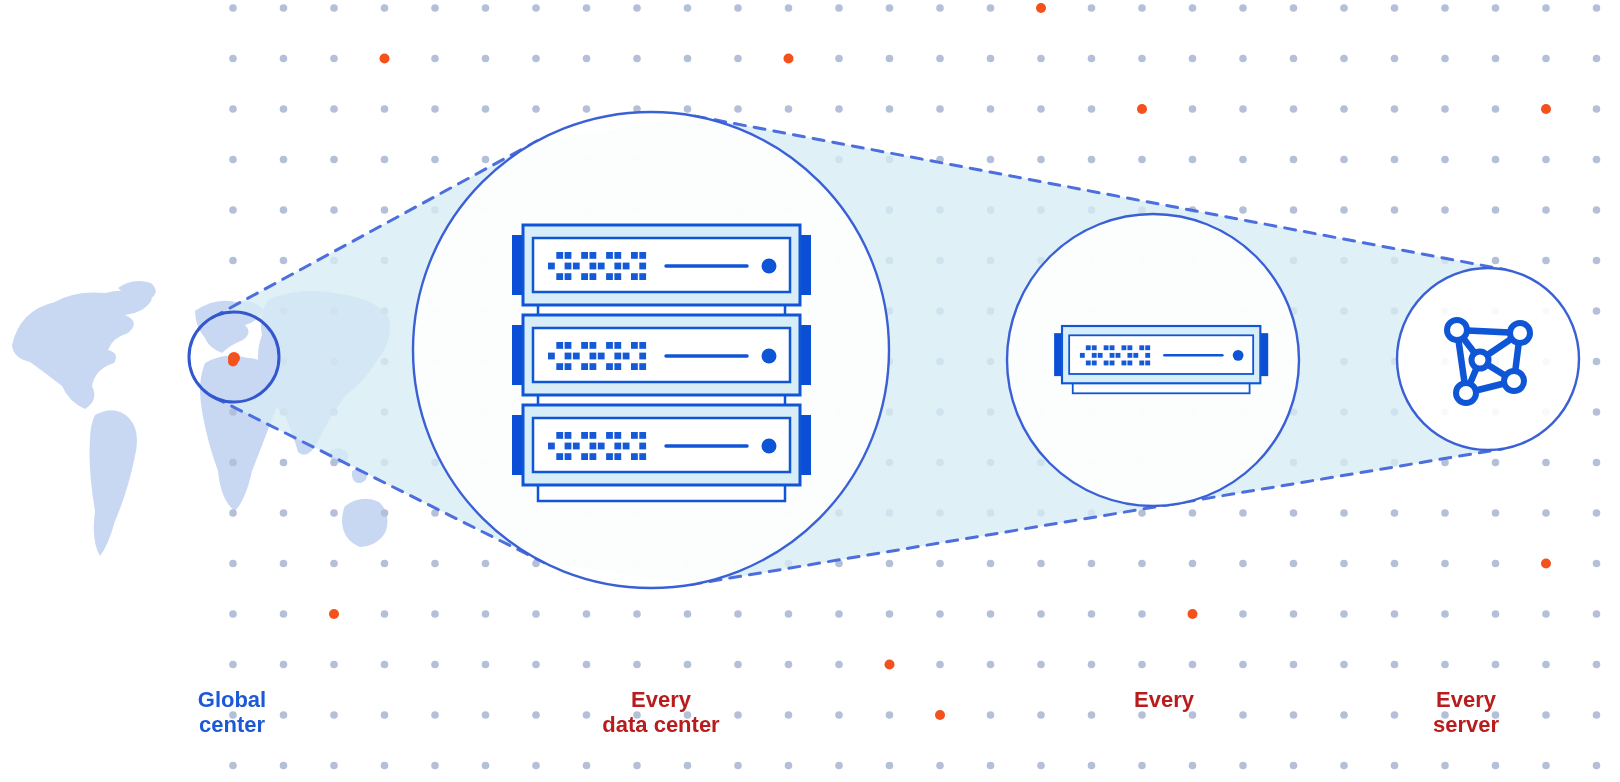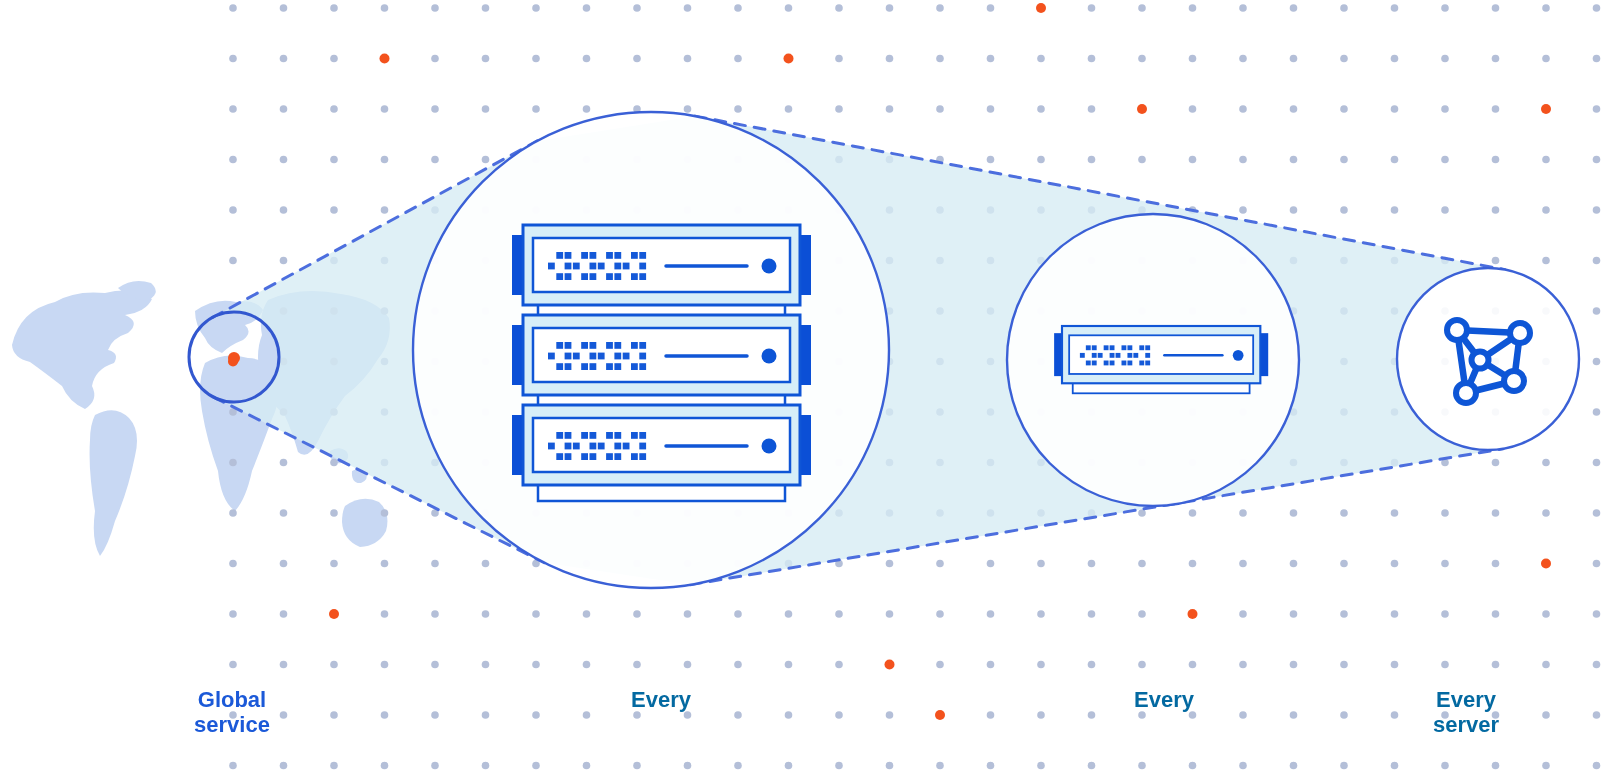--- a/index.html
+++ b/index.html
@@ -19,21 +19,21 @@
   .srv-inner{fill:#ffffff;stroke:#0f55d6;stroke-width:2.5;}
   .srv-line{stroke:#0f55d6;stroke-width:3.5;stroke-linecap:round;}
   .srv-led{fill:#0d55d6;}
   .srv-dither rect{fill:#1459d8;}
   .srv-tab{fill:#ffffff;stroke:#0f55d6;stroke-width:2.5;}
   .mesh-edge{stroke:#0e56d6;stroke-width:6.5;stroke-linecap:round;fill:none;}
   .mesh-node{fill:#ffffff;stroke:#0e56d6;stroke-width:6;}
 
   
   .stage-label{position:absolute;top:687px;width:300px;margin-left:-150px;text-align:center;
-               font-weight:700;font-size:22px;line-height:25px;color:#0369a1;}
+               font-weight:700;font-size:22px;line-height:25px;color:#b91c1c;}
   .stage-label.blue{color:#1b59d8;}
 </style>
 </head>
 <body>
 
 <div id="stage">
 
   <svg width="1620" height="782" viewBox="0 0 1620 782">
     <defs>
 
@@ -587,24 +587,25 @@
         <circle class="mesh-node" cx="1520" cy="333" r="10"></circle>
         <circle class="mesh-node" cx="1514" cy="381" r="10"></circle>
         <circle class="mesh-node" cx="1466" cy="393" r="10"></circle>
         <circle class="mesh-node" cx="1480" cy="360" r="8.5"></circle>
       </g>
     </g>
   </svg>
 
   <div class="stage-label blue" style="left:232px">
     <div>Global</div>
-    <div>service</div>
+    <div>center</div>
   </div>
   <div class="stage-label" style="left:661px">
     <div>Every</div>
+    <div>data center</div>
   </div>
   <div class="stage-label" style="left:1164px">
     <div>Every</div>
   </div>
   <div class="stage-label" style="left:1466px">
     <div>Every</div>
     <div>server</div>
   </div>
 </div>
 

